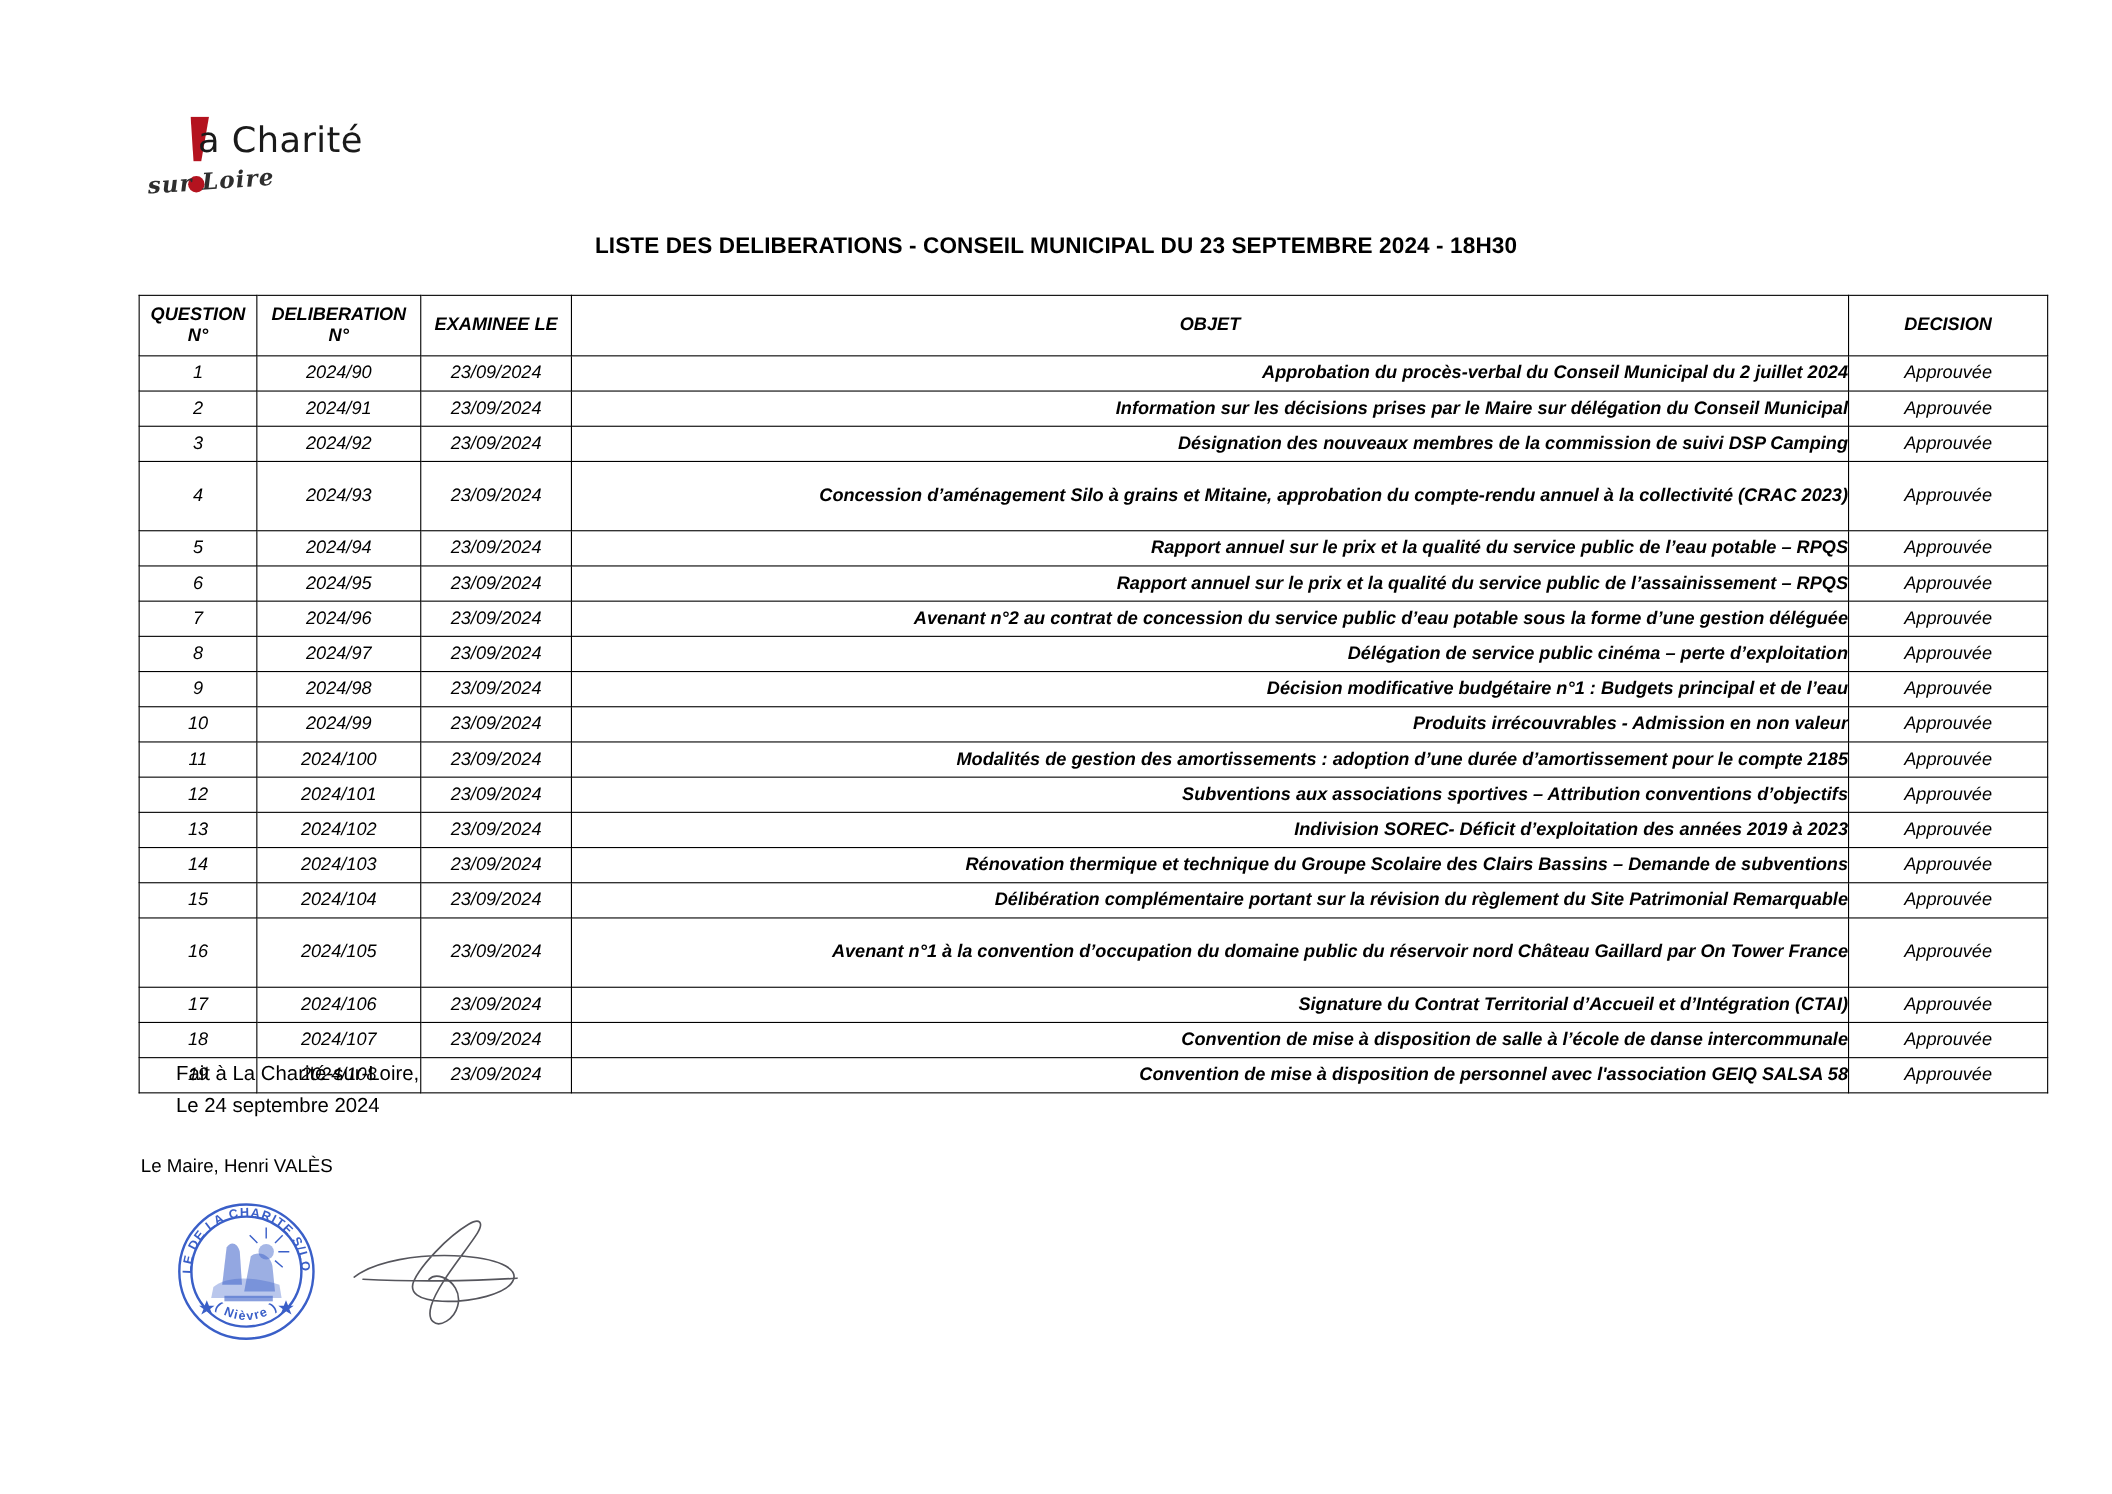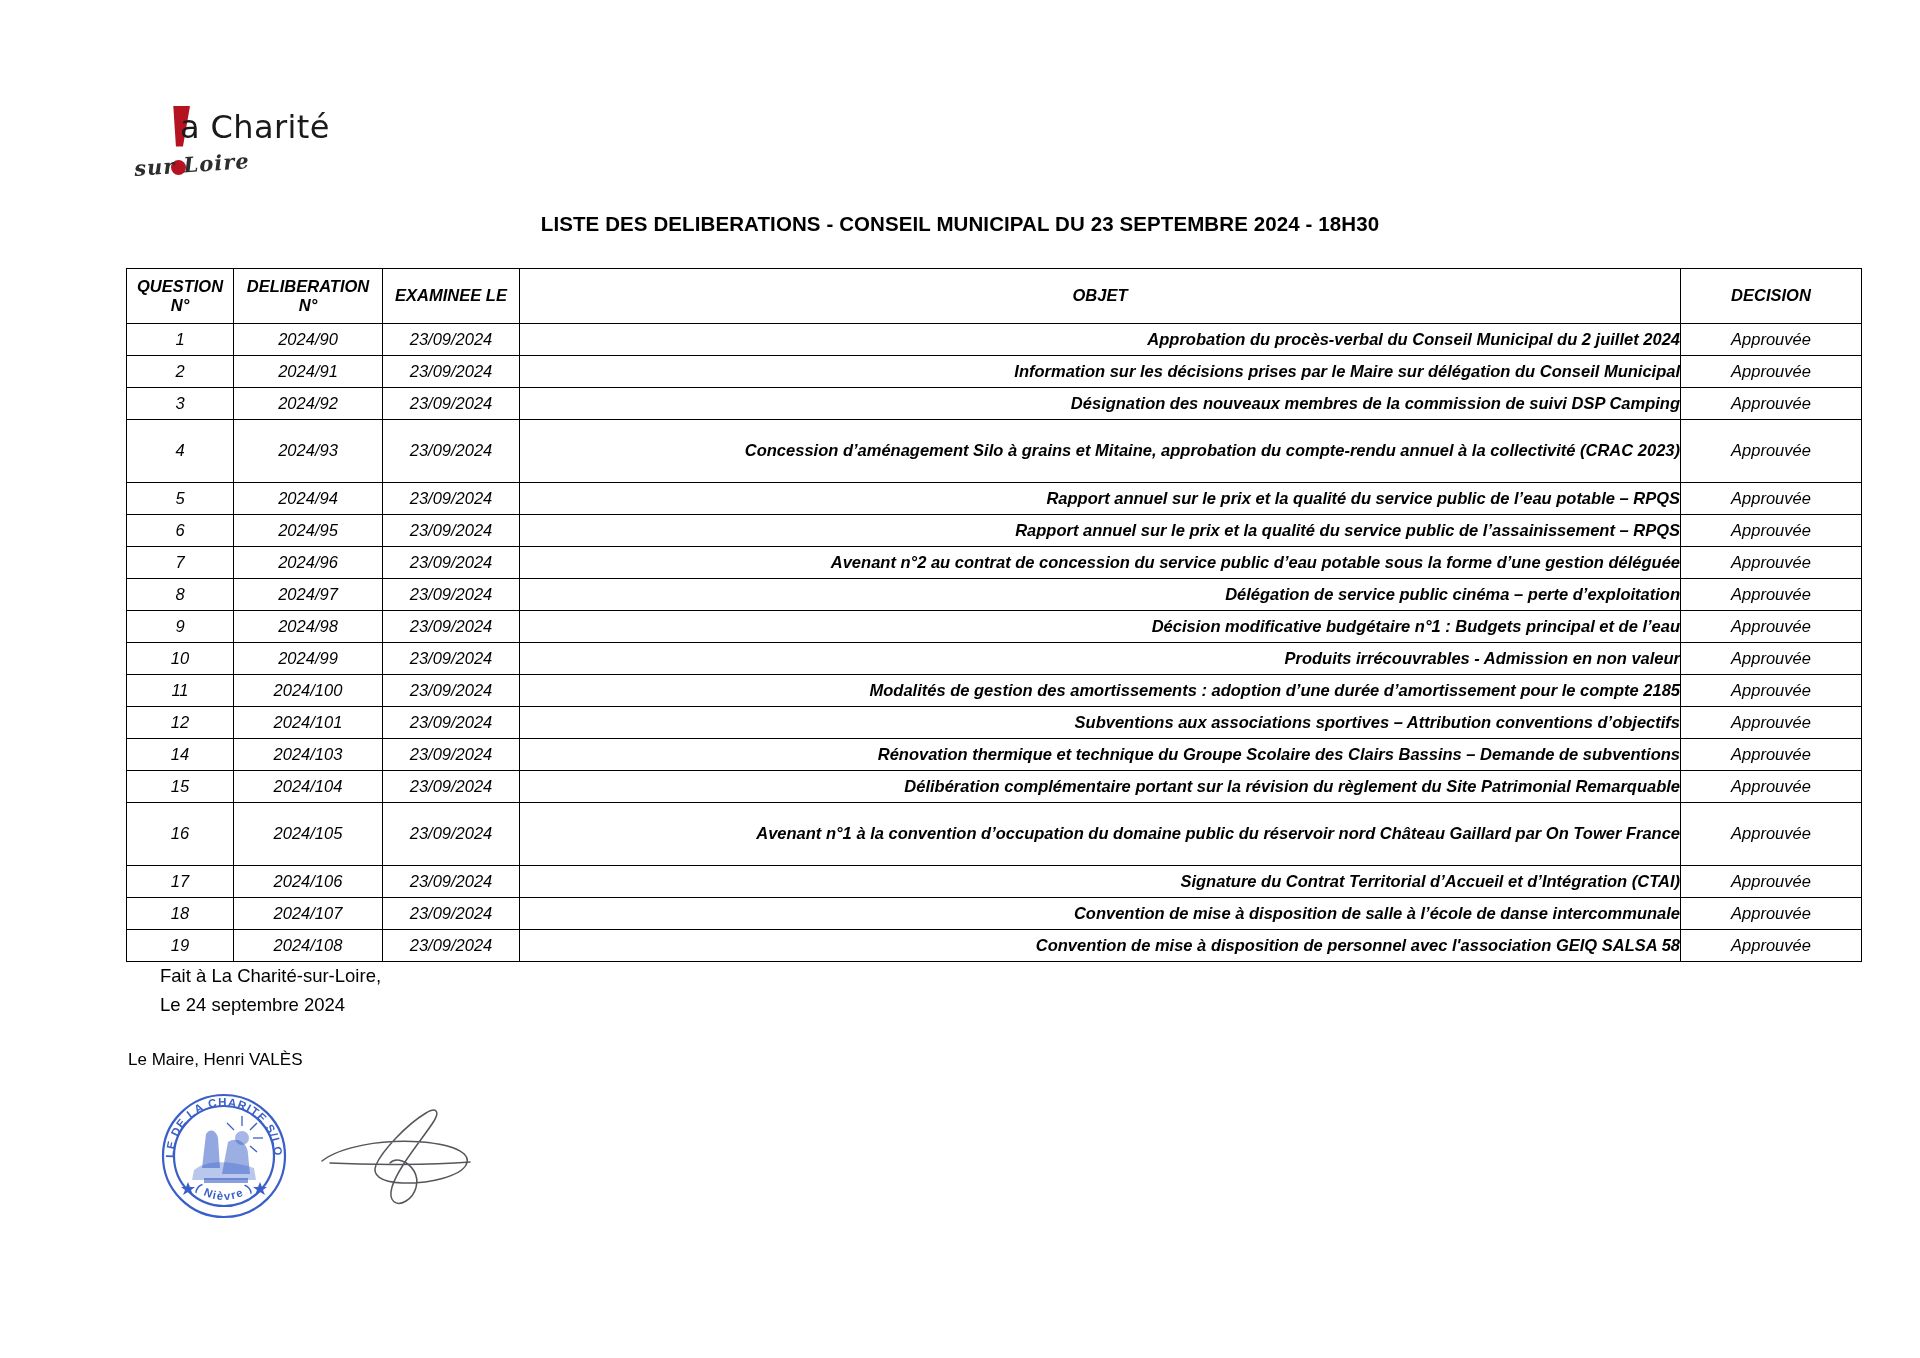--- a/index.html
+++ b/index.html
@@ -291,20 +291,27 @@
             <td class="cell-decision">Approuvée</td>
           </tr>
           <tr class="row-std">
             <td class="cell-num">12</td>
             <td class="cell-delib">2024/101</td>
             <td class="cell-date">23/09/2024</td>
             <td class="cell-objet">Subventions aux associations sportives – Attribution conventions d’objectifs</td>
             <td class="cell-decision">Approuvée</td>
           </tr>
           <tr class="row-std">
+            <td class="cell-num">13</td>
+            <td class="cell-delib">2024/102</td>
+            <td class="cell-date">23/09/2024</td>
+            <td class="cell-objet">Indivision SOREC- Déficit d’exploitation des années 2019 à 2023</td>
+            <td class="cell-decision">Approuvée</td>
+          </tr>
+          <tr class="row-std">
             <td class="cell-num">14</td>
             <td class="cell-delib">2024/103</td>
             <td class="cell-date">23/09/2024</td>
             <td class="cell-objet">Rénovation thermique et technique du Groupe Scolaire des Clairs Bassins – Demande de subventions</td>
             <td class="cell-decision">Approuvée</td>
           </tr>
           <tr class="row-std">
             <td class="cell-num">15</td>
             <td class="cell-delib">2024/104</td>
             <td class="cell-date">23/09/2024</td>

